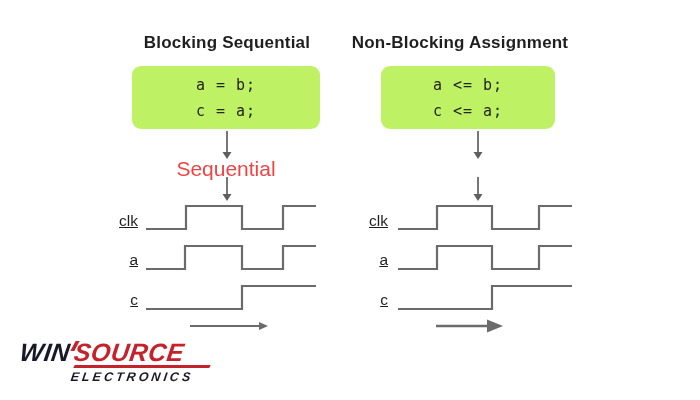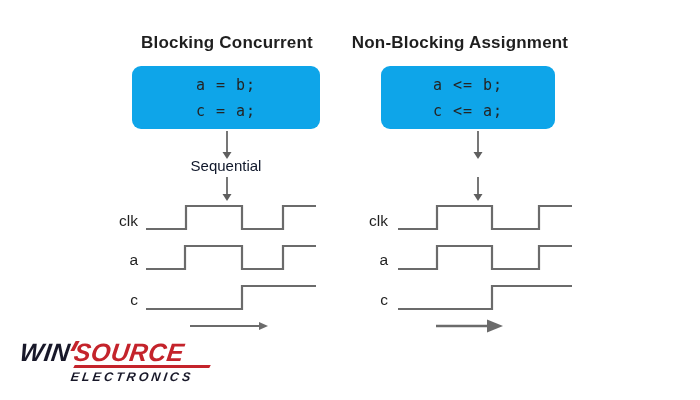--- a/index.html
+++ b/index.html
@@ -6,32 +6,32 @@
   #canvas{
     position:relative;width:700px;height:400px;background:#ffffff;
     font-family:"Liberation Sans","DejaVu Sans",sans-serif;overflow:hidden;
   }
   .abs{position:absolute;}
   .panel-title{
     width:250px;text-align:center;font-size:17px;font-weight:bold;
     color:#1f1f1f;letter-spacing:0.2px;
   }
   .code-box{
-    background:#0ea5e9;border-radius:9px;display:flex;flex-direction:column;
+    background:#bef264;border-radius:9px;display:flex;flex-direction:column;
     justify-content:center;align-items:center;gap:8px;
   }
   .code-line{
     font-family:"DejaVu Sans Mono","Liberation Mono",monospace;
     font-size:15px;color:#242424;letter-spacing:1px;
   }
   .flow-label{
-    width:160px;text-align:center;font-size:15px;color:#0f172a;
+    width:160px;text-align:center;font-size:21px;color:#ef4444;
   }
   .sig-label{
-    width:43px;text-align:right;font-size:15.5px;color:#1f1f1f;line-height:16px;
+    width:43px;text-align:right;font-size:15.5px;color:#1f1f1f;line-height:16px;text-decoration:underline;
   }
   #diagram-svg{position:absolute;left:0;top:0;}
   
   .logo{width:205px;height:54px;}
   .logo-row{
     position:absolute;left:4px;top:0px;display:flex;align-items:baseline;
     transform:skewX(-8deg);
   }
   .logo-win{
     font-style:italic;font-weight:900;font-size:25px;color:#181829;
@@ -74,21 +74,21 @@
       <line x1="478" y1="131" x2="478" y2="152" stroke="#5f5f5f" stroke-width="1.7"></line>
       <polygon points="473.5,152 482.5,152 478,159" fill="#5f5f5f"></polygon>
       <line x1="478" y1="177" x2="478" y2="194" stroke="#5f5f5f" stroke-width="1.7"></line>
       <polygon points="473.5,194 482.5,194 478,201" fill="#5f5f5f"></polygon>
       <line x1="190" y1="326" x2="259" y2="326" stroke="#6b6b6b" stroke-width="1.8"></line>
       <polygon points="259,322 259,330 268,326" fill="#6b6b6b"></polygon>
       <line x1="436" y1="326" x2="487" y2="326" stroke="#6b6b6b" stroke-width="2.6"></line>
       <polygon points="487,319.5 487,332.5 503,326" fill="#6b6b6b"></polygon>
     </svg>
 
-  <div class="abs panel-title" style="left:102px;top:33px;">Blocking Concurrent</div>
+  <div class="abs panel-title" style="left:102px;top:33px;">Blocking Sequential</div>
   <div class="abs code-box" style="left:132px;top:66px;width:188px;height:63px;">
     <div class="code-line">a = b;</div>
     <div class="code-line">c = a;</div>
   </div>
   <div class="abs flow-label" style="left:146px;top:157px;">Sequential</div>
   <div class="abs sig-label" style="left:95px;top:213px;">clk</div>
   <div class="abs sig-label" style="left:95px;top:252px;">a</div>
   <div class="abs sig-label" style="left:95px;top:292px;">c</div>
 
   <div class="abs panel-title" style="left:335px;top:33px;">Non-Blocking Assignment</div>

